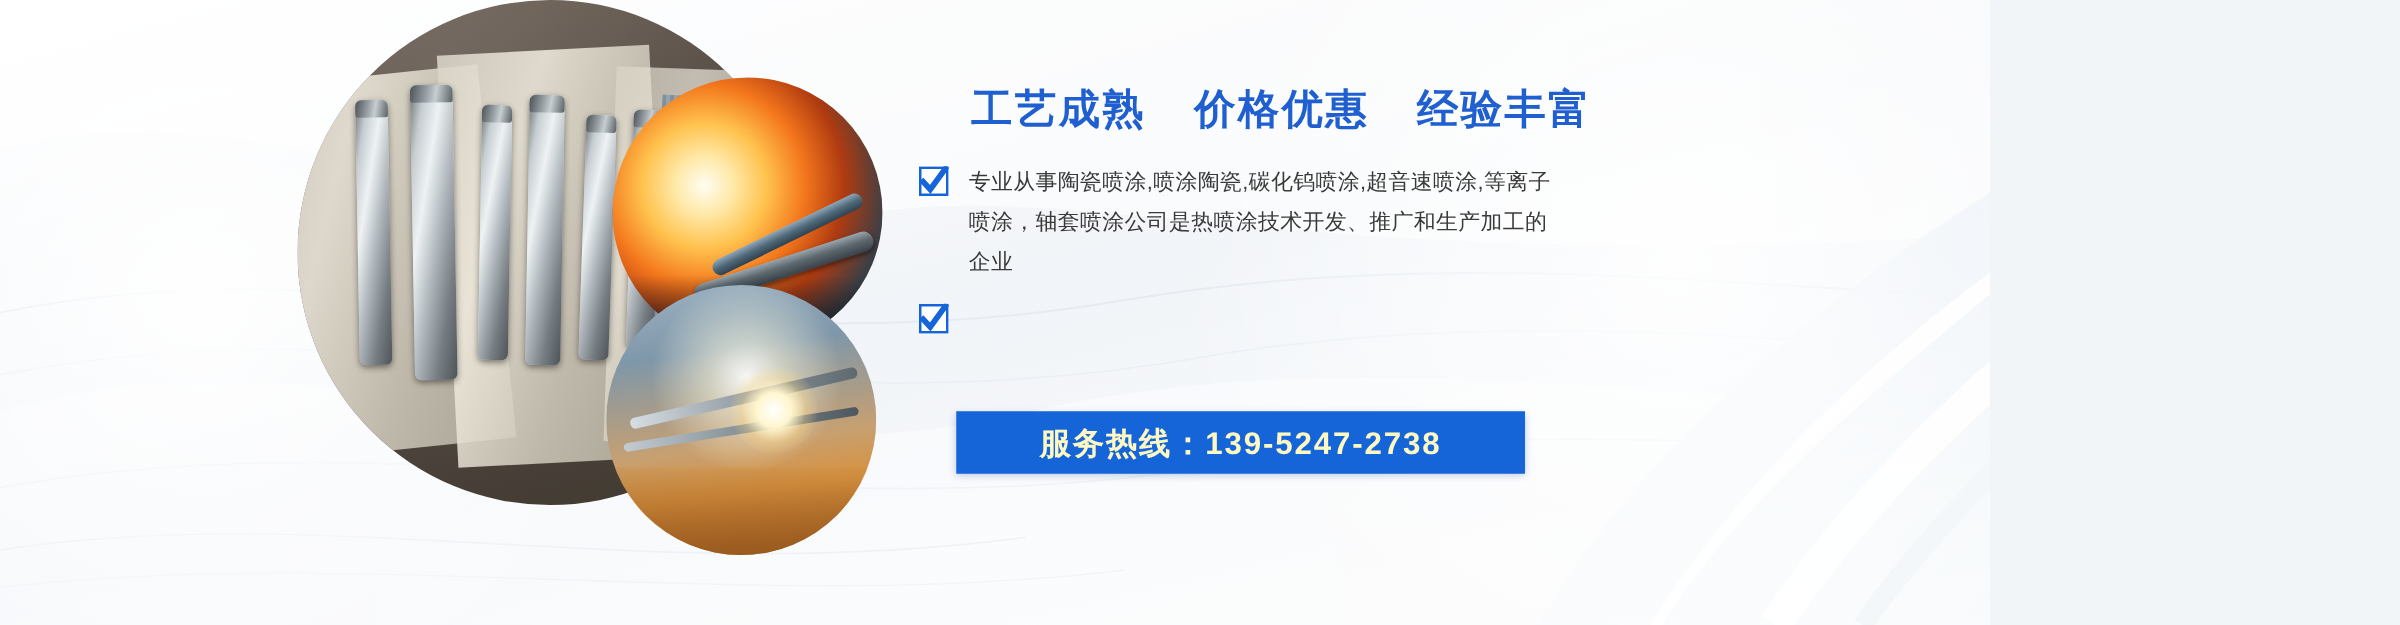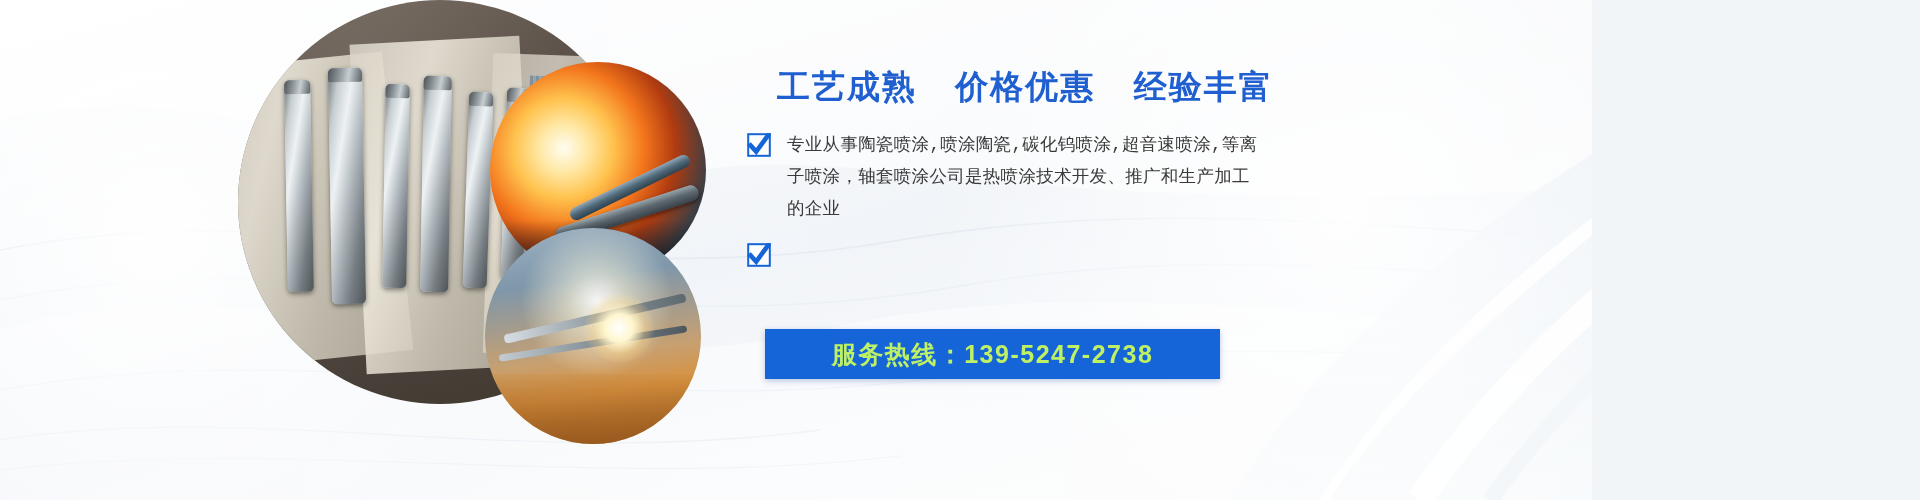--- a/index.html
+++ b/index.html
@@ -141,21 +141,21 @@
     font-weight:700;
     letter-spacing:2px;
     line-height:1;
     margin-left:42px;
     margin-bottom:26px;
     white-space:nowrap;
     text-shadow:0 1px 0 rgba(255,255,255,.6);
   }
   .headline .gap { display:inline-block; width:16px; }
 
-  .bullets { margin:12px;font-family:Liberation Mono, monospace; }
+  .bullets { margin:0; }
 
   .bullet {
     display:flex;
     align-items:flex-start;
     margin-bottom:14px;
   }
 
   .check-icon {
     flex:0 0 auto;
     width:24px; height:24px;
@@ -176,21 +176,21 @@
     position:absolute;
     left:765px; top:329px;
     width:455px; height:50px;
     background:#1565d8;
     display:flex;
     align-items:center;
     justify-content:center;
     box-shadow:0 2px 6px rgba(18,70,160,.28);
   }
   .hotline-text {
-    color:#bef264;
+    color:#fef9c3;
     font-size:25px;
     font-weight:700;
     letter-spacing:1.5px;
     white-space:nowrap;
   }
 
 </style>
 </head>
 <body>
 

